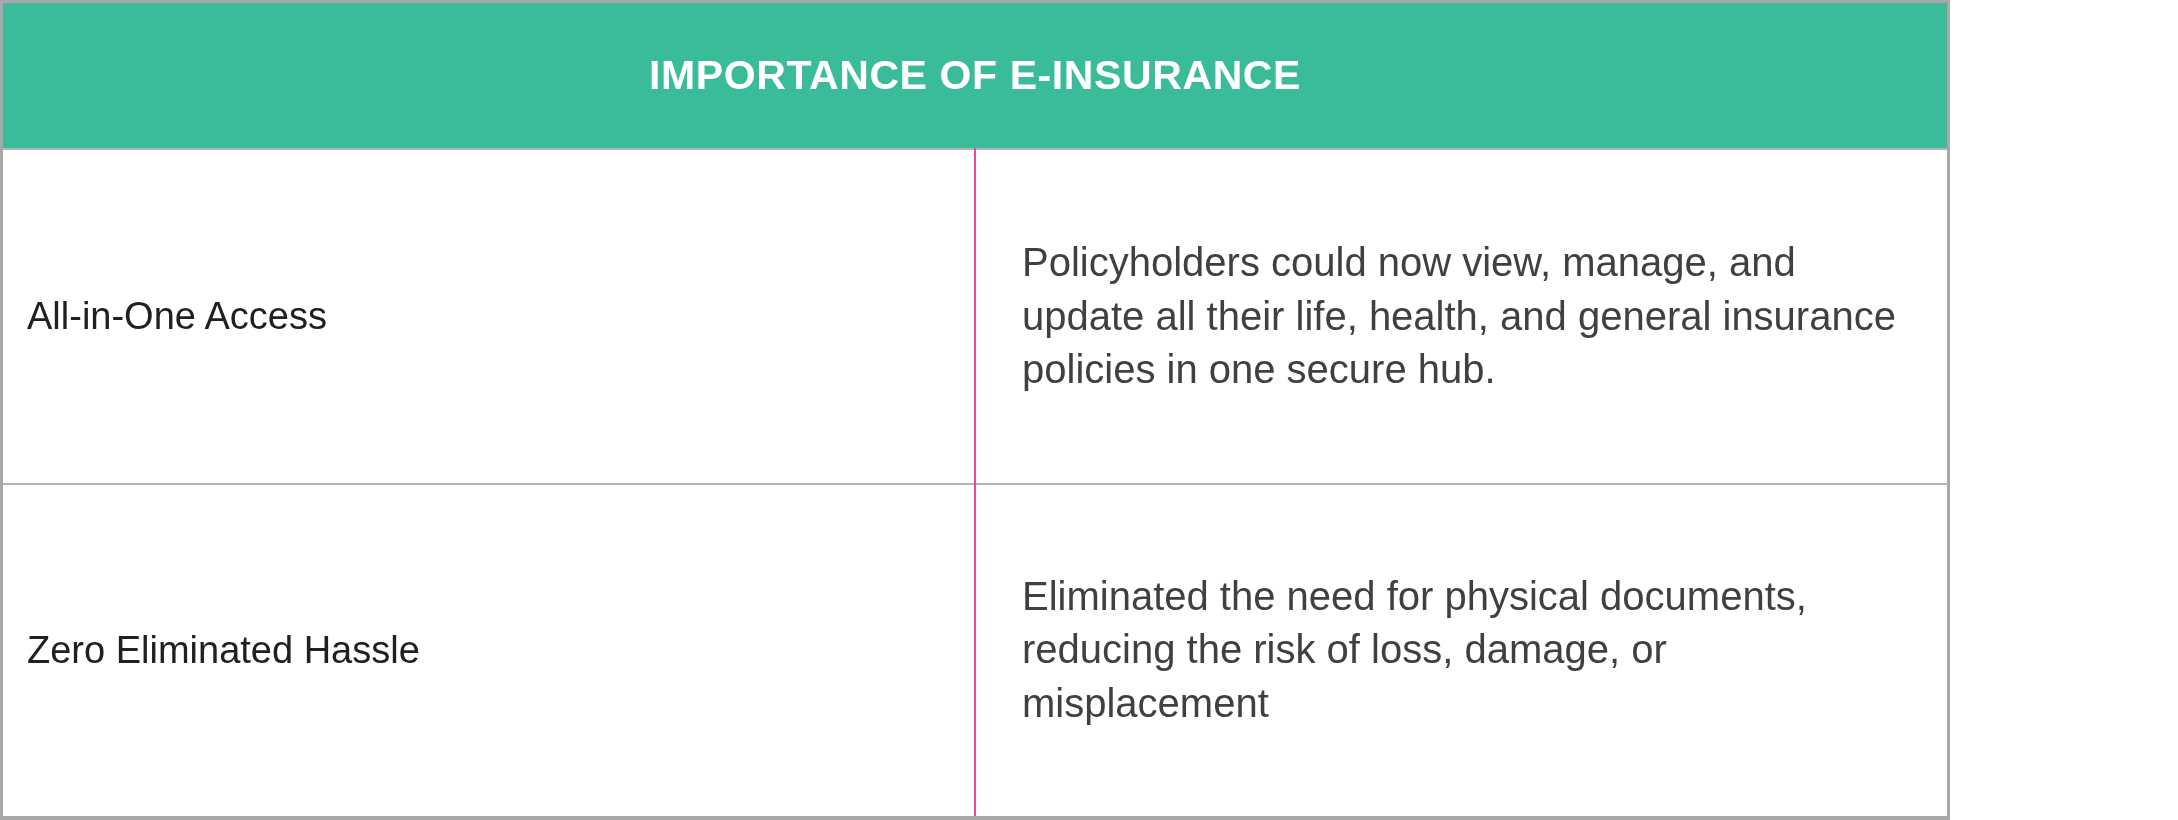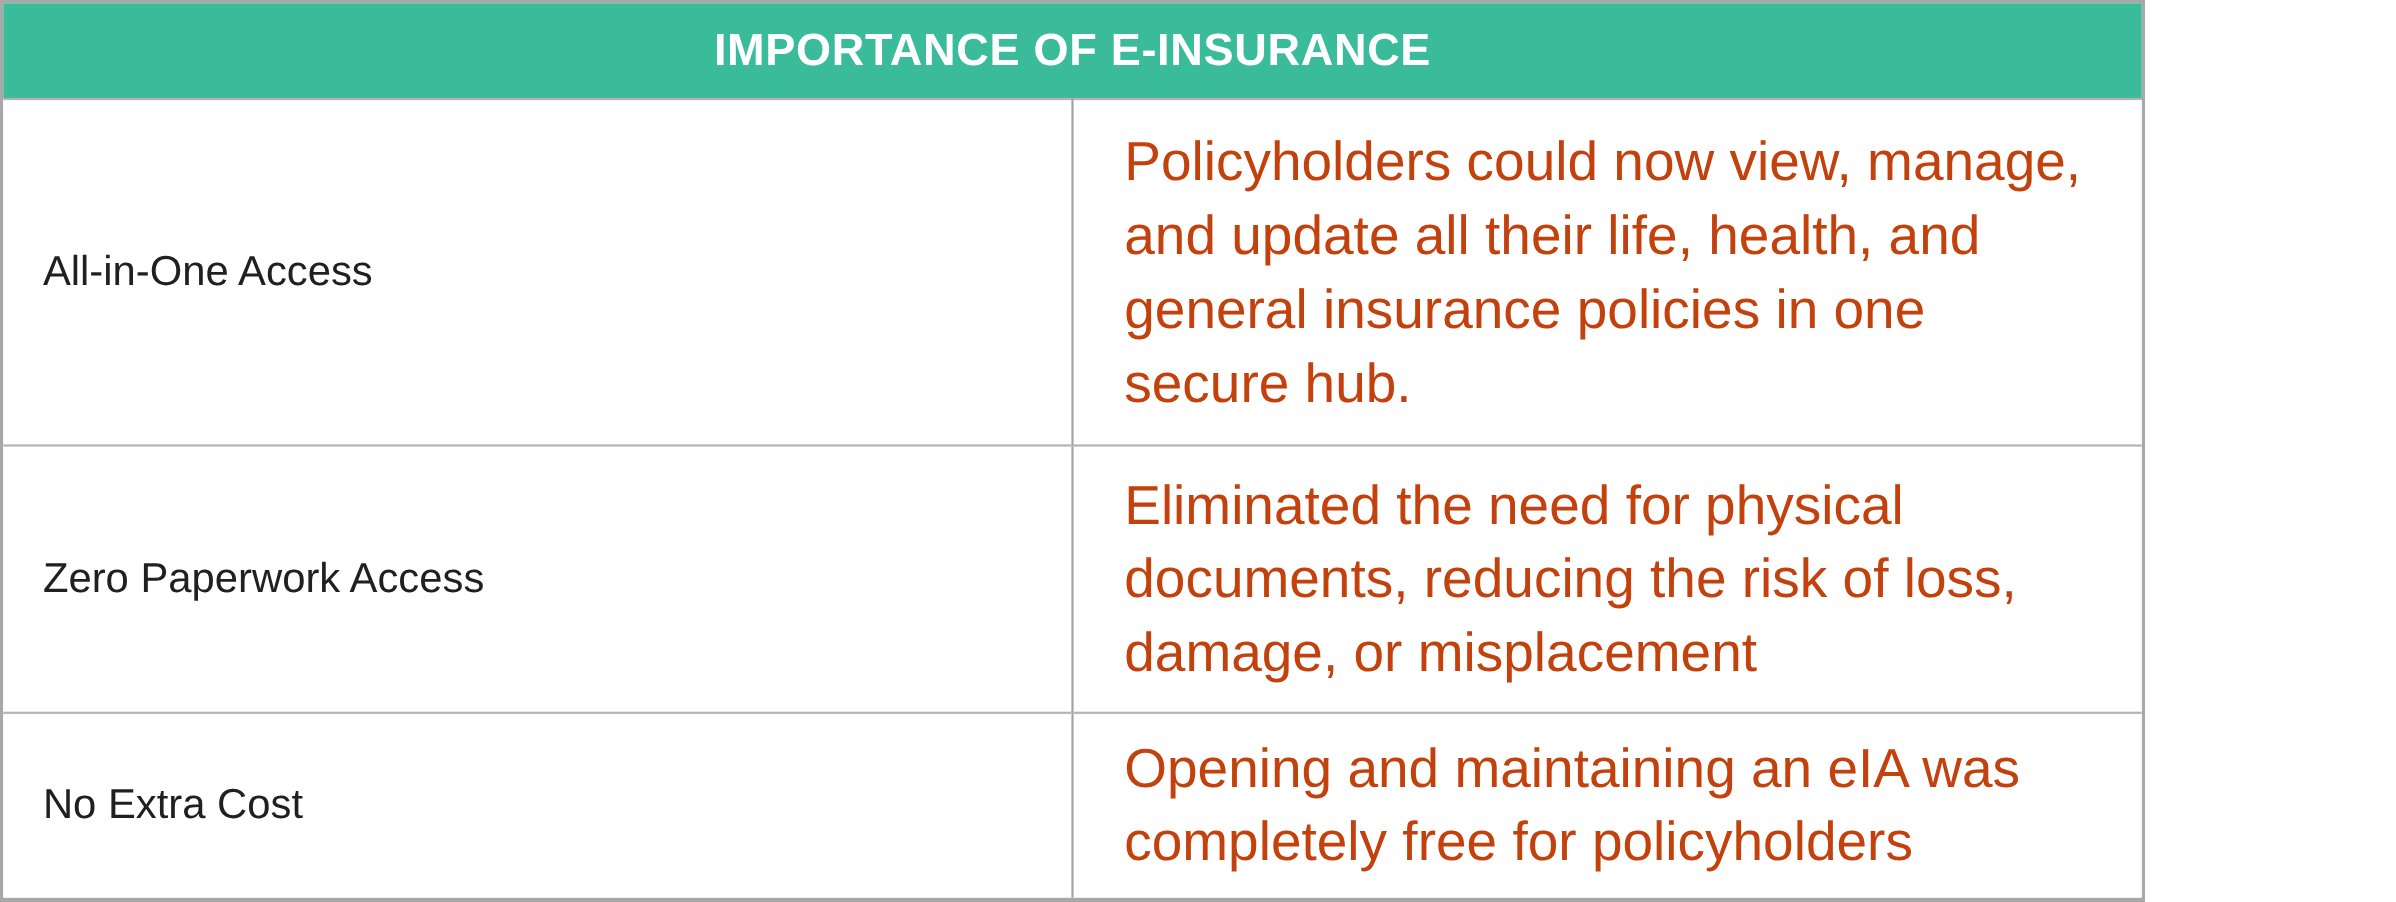--- a/index.html
+++ b/index.html
@@ -55,38 +55,38 @@
   tr.data-row > td {
     border-top: 2px solid #b4b4b4;
     vertical-align: middle;
     background: #ffffff;
   }
   tr.data-row:first-of-type > td {
     border-top: none;
   }
   td.term-cell {
     width: 564px;
-    padding: 10px 20px 10px 36px;
-    border-right: 2px solid #a3a3a3;
+    padding: 10px 20px 10px 24px;
+    border-right: 2px solid #ec4899;
     box-sizing: border-box;
   }
   td.desc-cell {
     padding: 10px 40px 10px 46px;
     box-sizing: border-box;
   }
   .term-text {
     font-size: 38px;
     color: #202020;
     line-height: 1.28;
     font-weight: normal;
     display: block;
   }
   .desc-text {
-    font-size: 50px;
-    color: #c2410c;
+    font-size: 40px;
+    color: #404040;
     line-height: 1.34;
     font-weight: normal;
     display: block;
   }
   tr.r1 > td { height: 132px; }
   tr.r2 > td { height: 162px; }
   tr.r3 > td { height: 112px; }
   tr.r4 > td { height: 144px; }
   tr.r5 > td { height: 115px; }
 </style>
@@ -107,33 +107,25 @@
           <td class="term-cell">
             <span class="term-text">All-in-One Access</span>
           </td>
           <td class="desc-cell">
             <span class="desc-text">Policyholders could now view, manage, and update all their life, health, and general insurance policies in one secure hub.</span>
           </td>
         </tr>
 
         <tr class="data-row r2">
           <td class="term-cell">
-            <span class="term-text">Zero Paperwork Access</span>
+            <span class="term-text">Zero Eliminated Hassle</span>
           </td>
           <td class="desc-cell">
             <span class="desc-text">Eliminated the need for physical documents, reducing the risk of loss, damage, or misplacement</span>
           </td>
         </tr>
 
 
 
-        <tr class="data-row r5">
-          <td class="term-cell">
-            <span class="term-text">No Extra Cost</span>
-          </td>
-          <td class="desc-cell">
-            <span class="desc-text">Opening and maintaining an eIA was completely free for policyholders</span>
-          </td>
-        </tr>
       </tbody>
     </table>
   </div>
 </div>
 
 </body></html>

